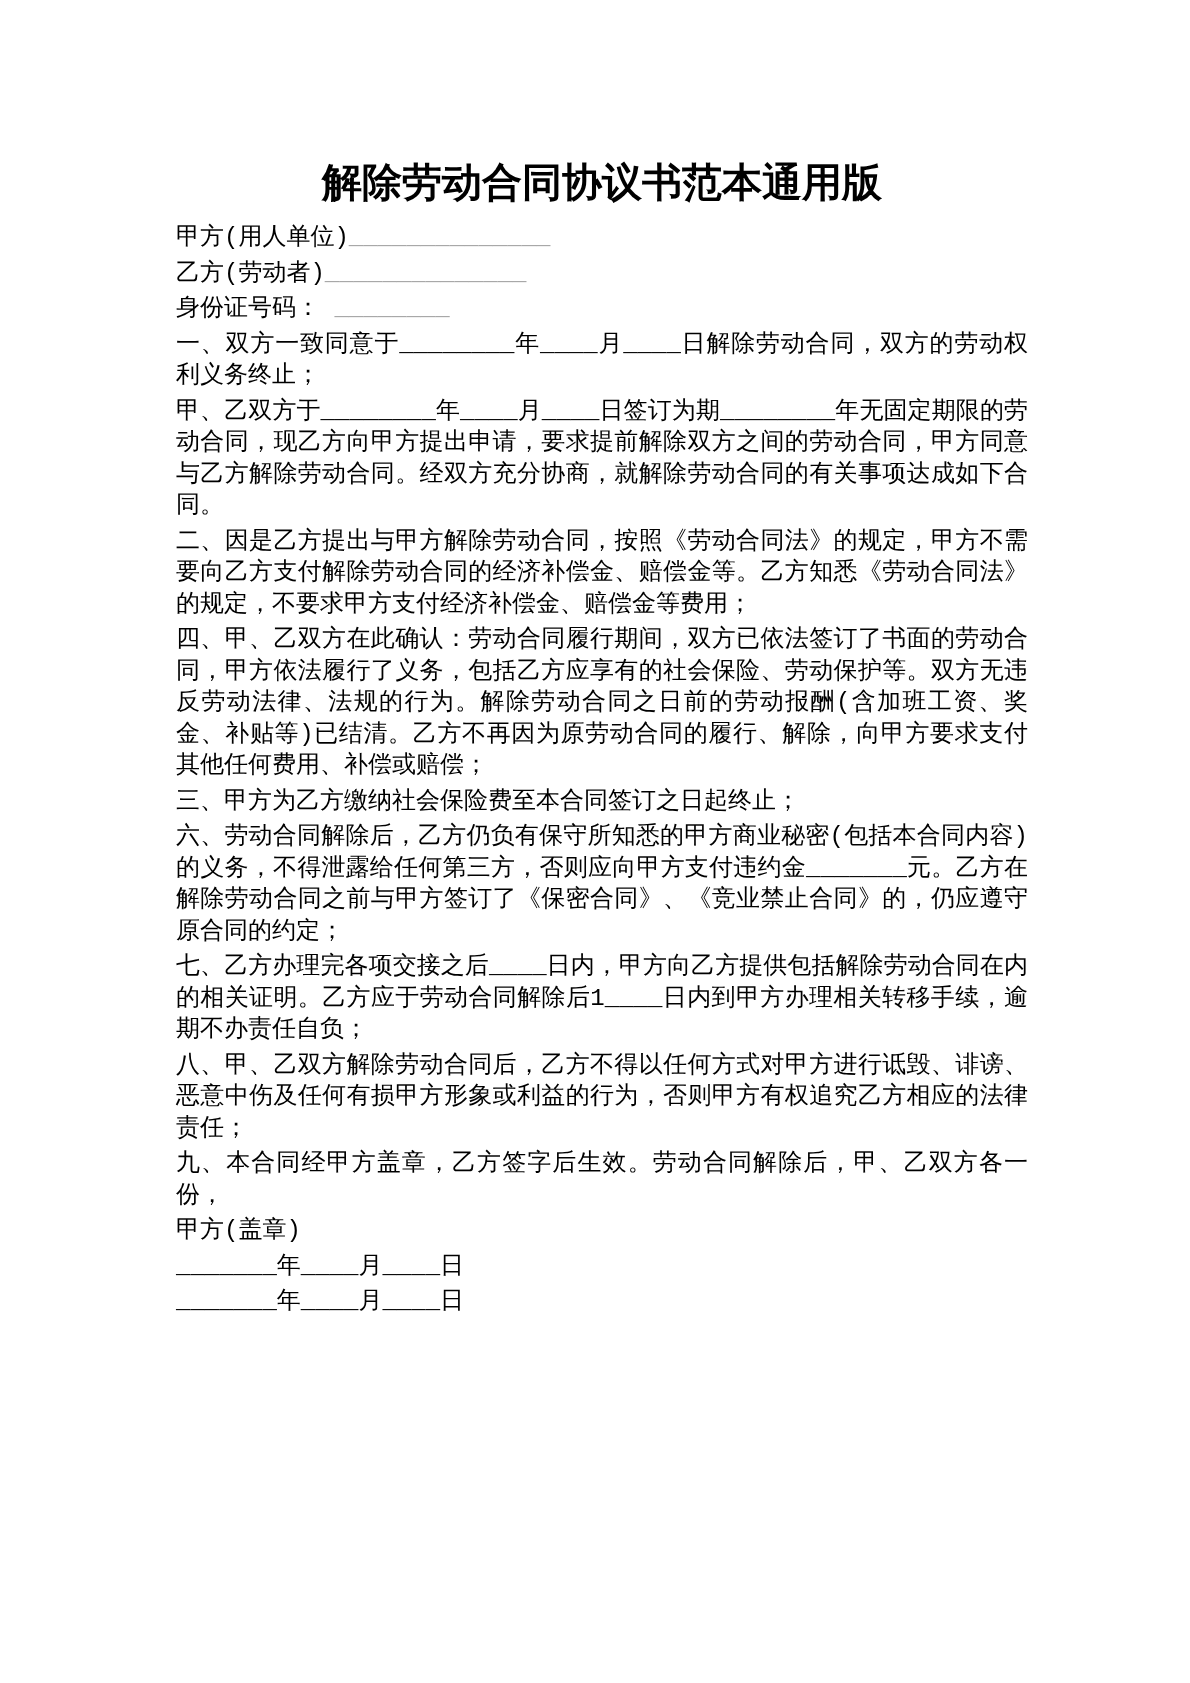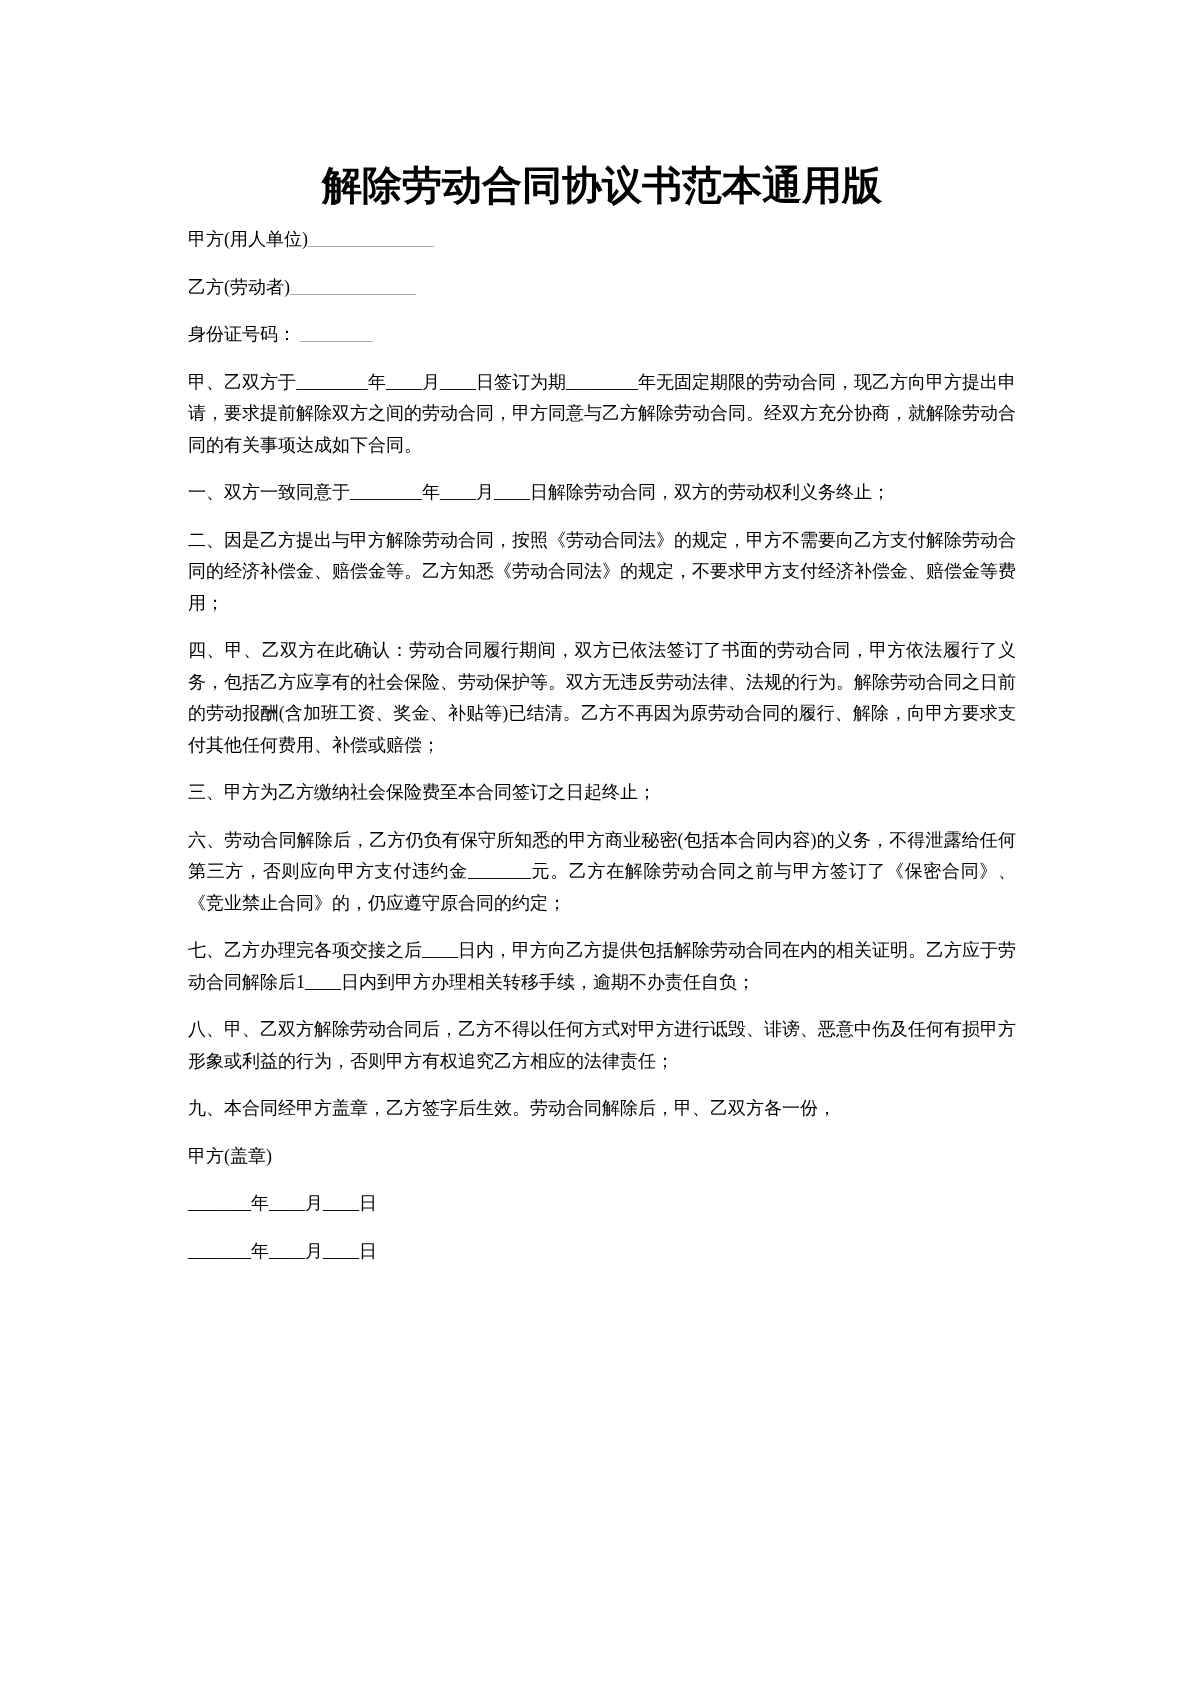--- a/index.html
+++ b/index.html
@@ -6,43 +6,43 @@
     margin: 0;
     padding: 0;
     background: var(--bg-color, #ffffff);
   }
   .page {
     position: relative;
     width: 1190px;
     height: 1683px;
     background: var(--bg-color, #ffffff);
     color: var(--text-color, #000000);
-    font-family: Liberation Serif, serif;
+    font-family: Liberation Mono, monospace;
     overflow: hidden;
   }
   .content {
     position: absolute;
     left: 172px;
     top: 0;
     width: 860px;
   }
   .doc-title {
     margin: 164px 0 0 0;
     font-size: 40px;
     line-height: 44px;
     font-weight: bold;
     text-align: center;
     white-space: nowrap;
   }
   .body-text {
     margin-top: 14px;
   }
   .body-text p {
-    margin: 16px;
-    font-size: 18px;
+    margin: 4px;
+    font-size: 24px;
     line-height: 31.5px;
     text-align: justify;
     word-break: break-all;
   }
   .body-text p.no-justify {
     text-align: left;
   }
   .blank {
     color: var(--blank-color, #a6a6a6);
   }
@@ -59,22 +59,22 @@
 
       <div>
 
       <p class="no-justify"><span>甲方(用人单位)</span><span class="blank">______________</span></p>
           <p class="no-justify"><span>乙方(劳动者)</span><span class="blank">______________</span></p>
           <p class="no-justify"><span>身份证号码： </span><span class="blank">________</span></p>
         </div>
 
       <div>
 
-      <p>甲、乙双方于________年____月____日签订为期________年无固定期限的劳动合同，现乙方向甲方提出申请，要求提前解除双方之间的劳动合同，甲方同意与乙方解除劳动合同。经双方充分协商，就解除劳动合同的有关事项达成如下合同。</p>
-          <p>一、双方一致同意于________年____月____日解除劳动合同，双方的劳动权利义务终止；</p>
+      <p>一、双方一致同意于________年____月____日解除劳动合同，双方的劳动权利义务终止；</p>
+          <p>甲、乙双方于________年____月____日签订为期________年无固定期限的劳动合同，现乙方向甲方提出申请，要求提前解除双方之间的劳动合同，甲方同意与乙方解除劳动合同。经双方充分协商，就解除劳动合同的有关事项达成如下合同。</p>
           <p>二、因是乙方提出与甲方解除劳动合同，按照《劳动合同法》的规定，甲方不需要向乙方支付解除劳动合同的经济补偿金、赔偿金等。乙方知悉《劳动合同法》的规定，不要求甲方支付经济补偿金、赔偿金等费用；</p>
           <p>四、甲、乙双方在此确认：劳动合同履行期间，双方已依法签订了书面的劳动合同，甲方依法履行了义务，包括乙方应享有的社会保险、劳动保护等。双方无违反劳动法律、法规的行为。解除劳动合同之日前的劳动报酬(含加班工资、奖金、补贴等)已结清。乙方不再因为原劳动合同的履行、解除，向甲方要求支付其他任何费用、补偿或赔偿；</p>
           <p>三、甲方为乙方缴纳社会保险费至本合同签订之日起终止；</p>
           <p>六、劳动合同解除后，乙方仍负有保守所知悉的甲方商业秘密(包括本合同内容)的义务，不得泄露给任何第三方，否则应向甲方支付违约金_______元。乙方在解除劳动合同之前与甲方签订了《保密合同》、《竞业禁止合同》的，仍应遵守原合同的约定；</p>
           <p>七、乙方办理完各项交接之后____日内，甲方向乙方提供包括解除劳动合同在内的相关证明。乙方应于劳动合同解除后1____日内到甲方办理相关转移手续，逾期不办责任自负；</p>
           <p>八、甲、乙双方解除劳动合同后，乙方不得以任何方式对甲方进行诋毁、诽谤、恶意中伤及任何有损甲方形象或利益的行为，否则甲方有权追究乙方相应的法律责任；</p>
           <p>九、本合同经甲方盖章，乙方签字后生效。劳动合同解除后，甲、乙双方各一份，</p>
         </div>
 
       <p class="no-justify">甲方(盖章)</p>

